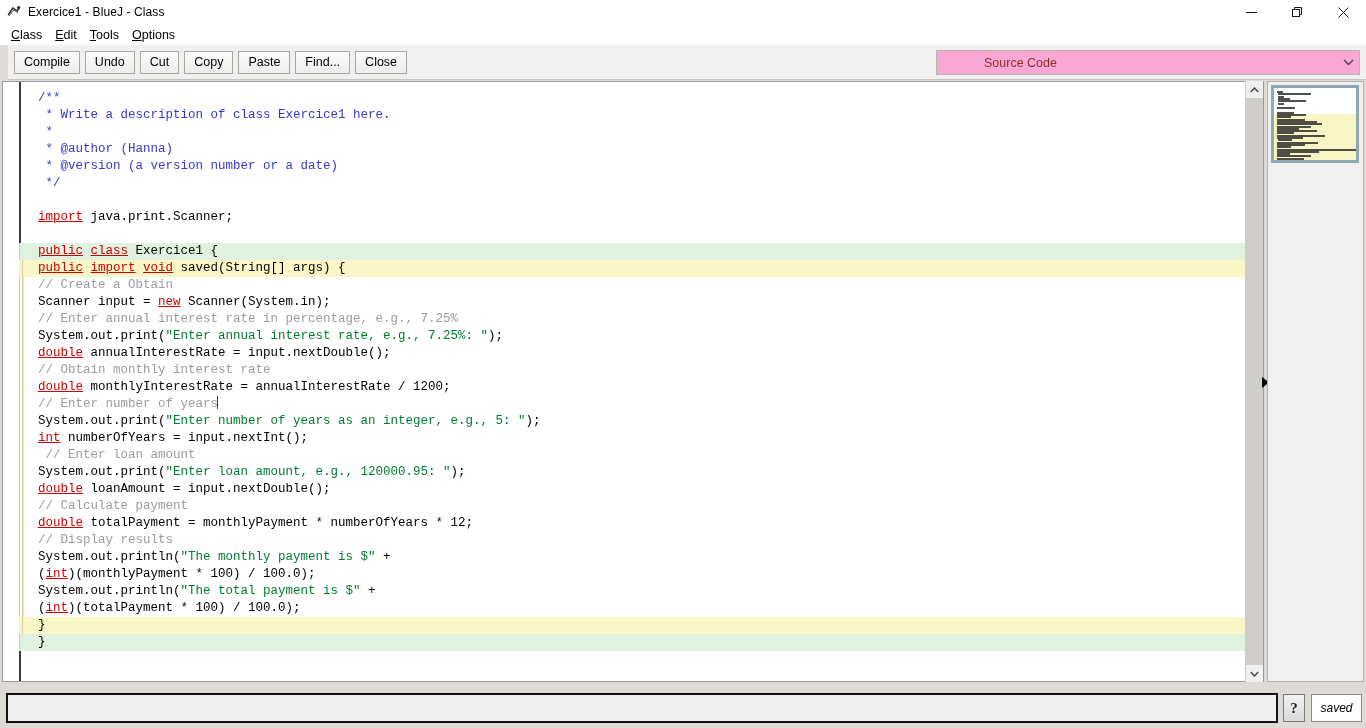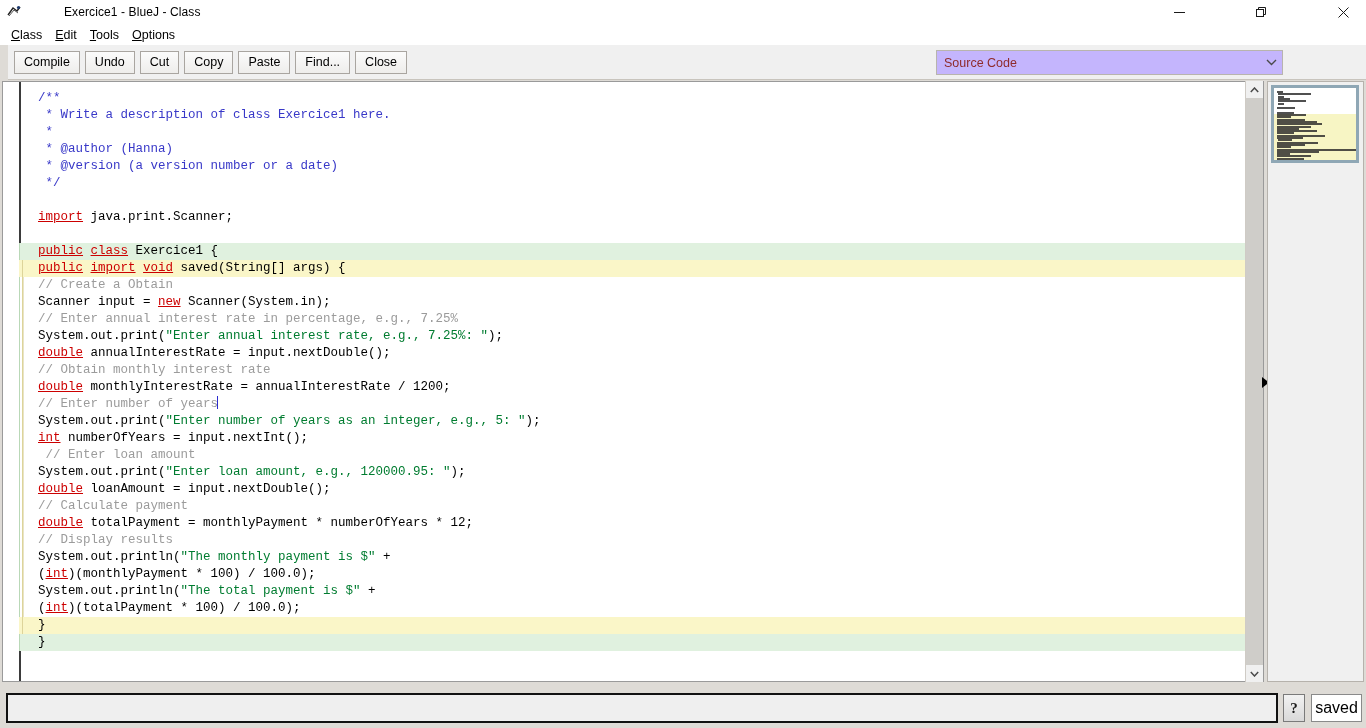--- a/index.html
+++ b/index.html
@@ -8,21 +8,21 @@
     width: 1366px; height: 728px;
     background: #dedbd6;
     font-family: "Liberation Sans", sans-serif;
     overflow: hidden;
   }
 
   
   .titlebar {
     position: absolute; left: 0; top: 0; width: 1366px; height: 24px;
     background: #ffffff;
-    display: flex; align-items: center; gap: 36px;
+    display: flex; align-items: center;
   }
   .tb-icon {
     width: 16px; height: 16px; margin-left: 6px; margin-right: 6px;
     position: relative; flex: 0 0 auto;
   }
   .tb-title {
     font-size: 12px; color: #000; white-space: nowrap;
     letter-spacing: 0.1px;
   }
   .tb-spacer { flex: 1 1 auto; }
@@ -56,24 +56,24 @@
     background: linear-gradient(#fbfbfb, #eeedeb);
     border: 1px solid #a9a5a0;
     font-size: 12.5px; color: #000;
     display: flex; align-items: center; justify-content: center;
     padding: 0 9px; margin-left: 5px;
     font-family: "Liberation Sans", sans-serif;
   }
   .tbar-btn:first-child { margin-left: 6px; }
 
   .combo {
-    position: absolute; left: 936px; top: 50px; width: 347px; height: 25px;
-    background: #c4b5fd;
+    position: absolute; left: 936px; top: 50px; width: 424px; height: 25px;
+    background: #f9a8d4;
     border: 1px solid #b8b4ae;
-    display: flex; align-items: center;
+    display: flex; align-items: center; padding-left: 40px;
   }
   .combo-text {
     font-size: 12.5px; color: #8f2b2b; padding-left: 7px; flex: 1 1 auto;
   }
   .combo-arrow {
     width: 22px; display: flex; align-items: center; justify-content: center;
     color: #4a4a4a;
   }
 
   
@@ -202,21 +202,21 @@
     background: linear-gradient(#f2f2f2, #d9d9d9);
     border: 1px solid #7a7a7a;
     display: flex; align-items: center; justify-content: center;
     font-size: 15px; font-weight: bold; color: #1a1a1a;
     font-family: "Liberation Serif", serif;
   }
   .saved-box {
     position: absolute; left: 1311px; top: 694px; width: 51px; height: 28px;
     background: #ffffff; border: 1px solid #8a8a8a;
     display: flex; align-items: center; justify-content: center;
-    font-size: 16px; color: #000;
+    font-size: 12px; font-style: italic; color: #000;
   }
 </style>
 </head>
 <body>
 
 <div class="titlebar">
   <div class="tb-icon">
     <svg width="16" height="16" viewBox="0 0 16 16">
       <path d="M2 11 L7 4 L11 7 L14 3" stroke="#222" stroke-width="1.4" fill="none"></path>
       <path d="M3 12 L8 6 L12 9" stroke="#555" stroke-width="1" fill="none"></path>

